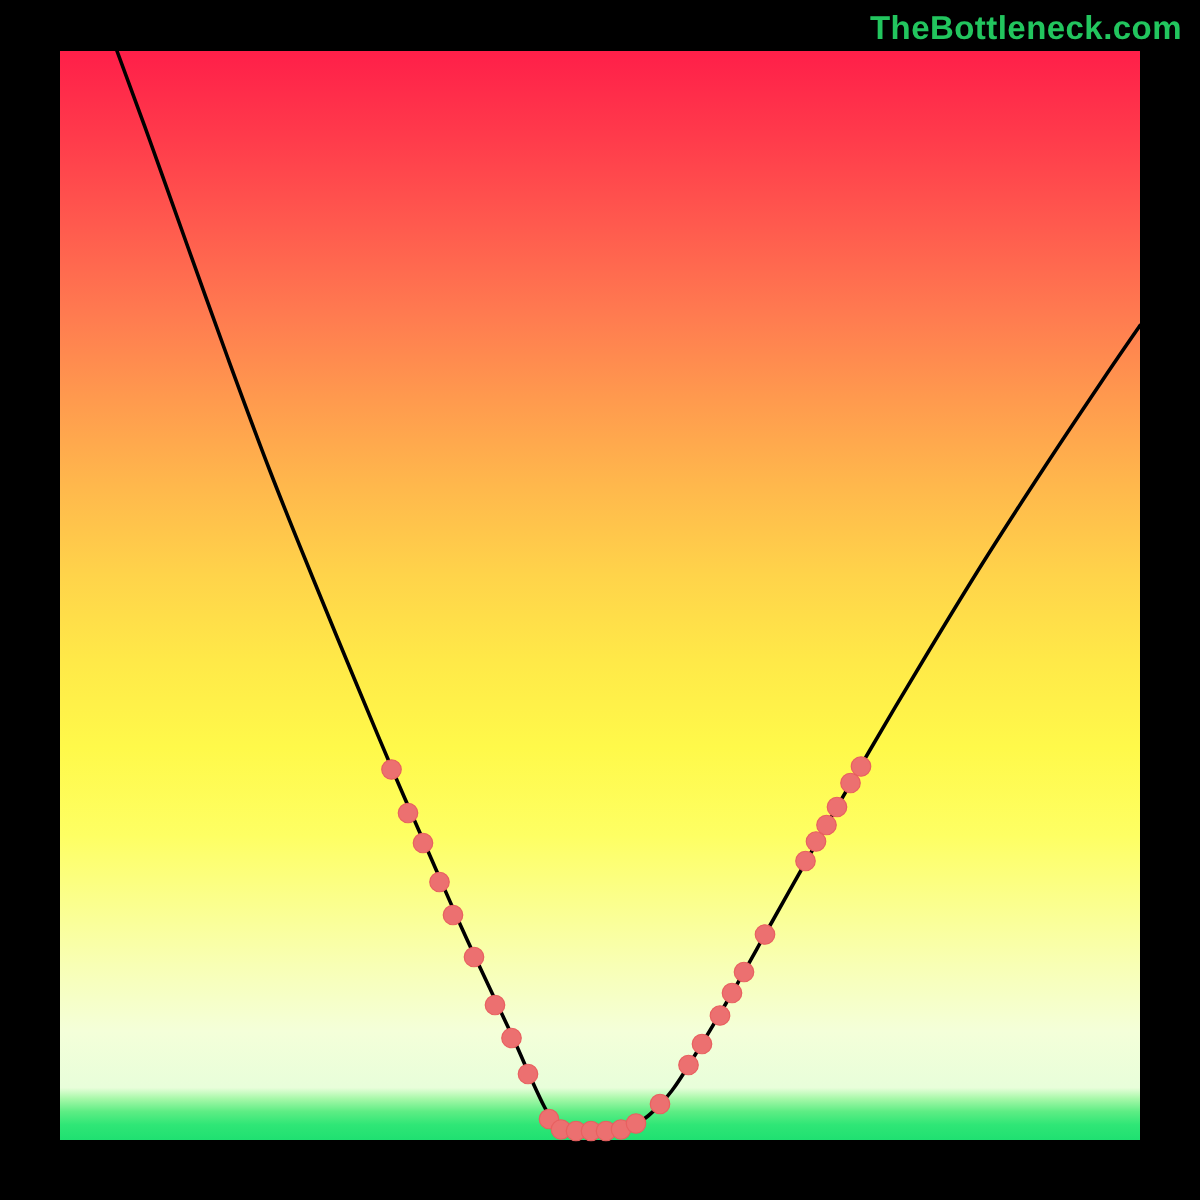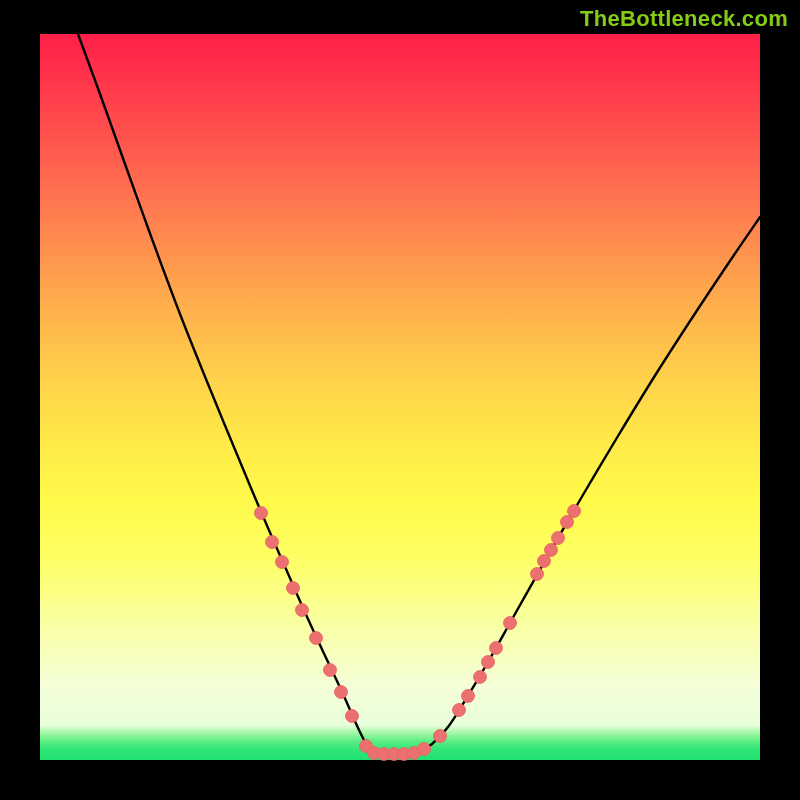--- a/index.html
+++ b/index.html
@@ -45,21 +45,21 @@
         #a7f8a9 96.2%,
         #5ded84 97.4%,
         #2fe676 98.6%,
         #1fe071 100%
       );
   }
   .attribution {
     position: absolute;
     top: 6px;
     right: 12px;
-    color: #84cc16;
+    color: #22c55e;
     font-size: 22px;
     font-weight: 600;
     letter-spacing: 0.3px;
     user-select: none;
   }
   svg.curve {
     position: absolute;
     left: 0;
     top: 0;
     width: 720px;

